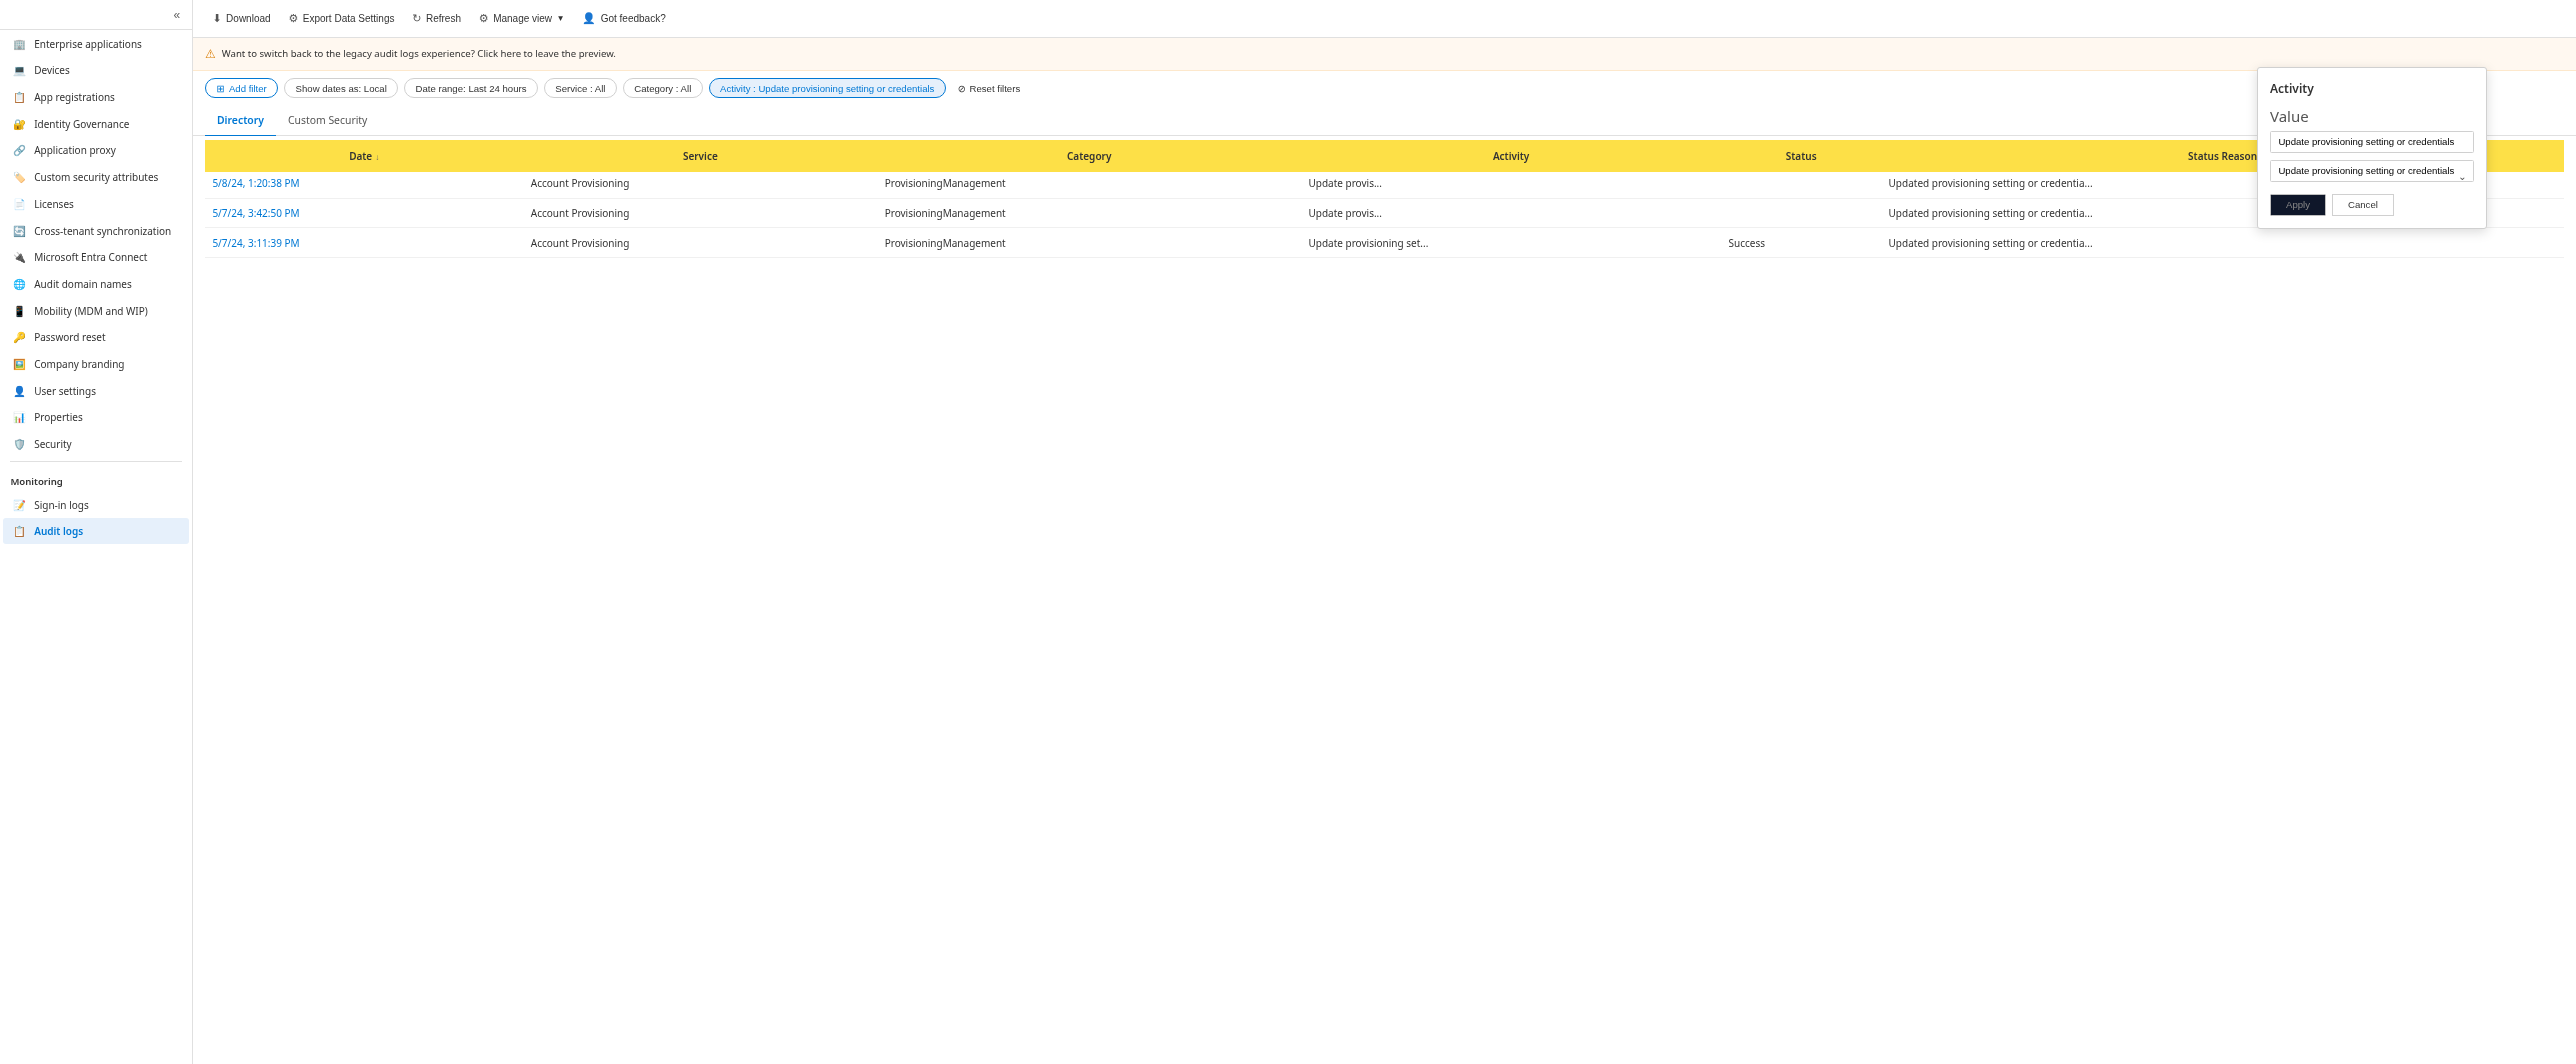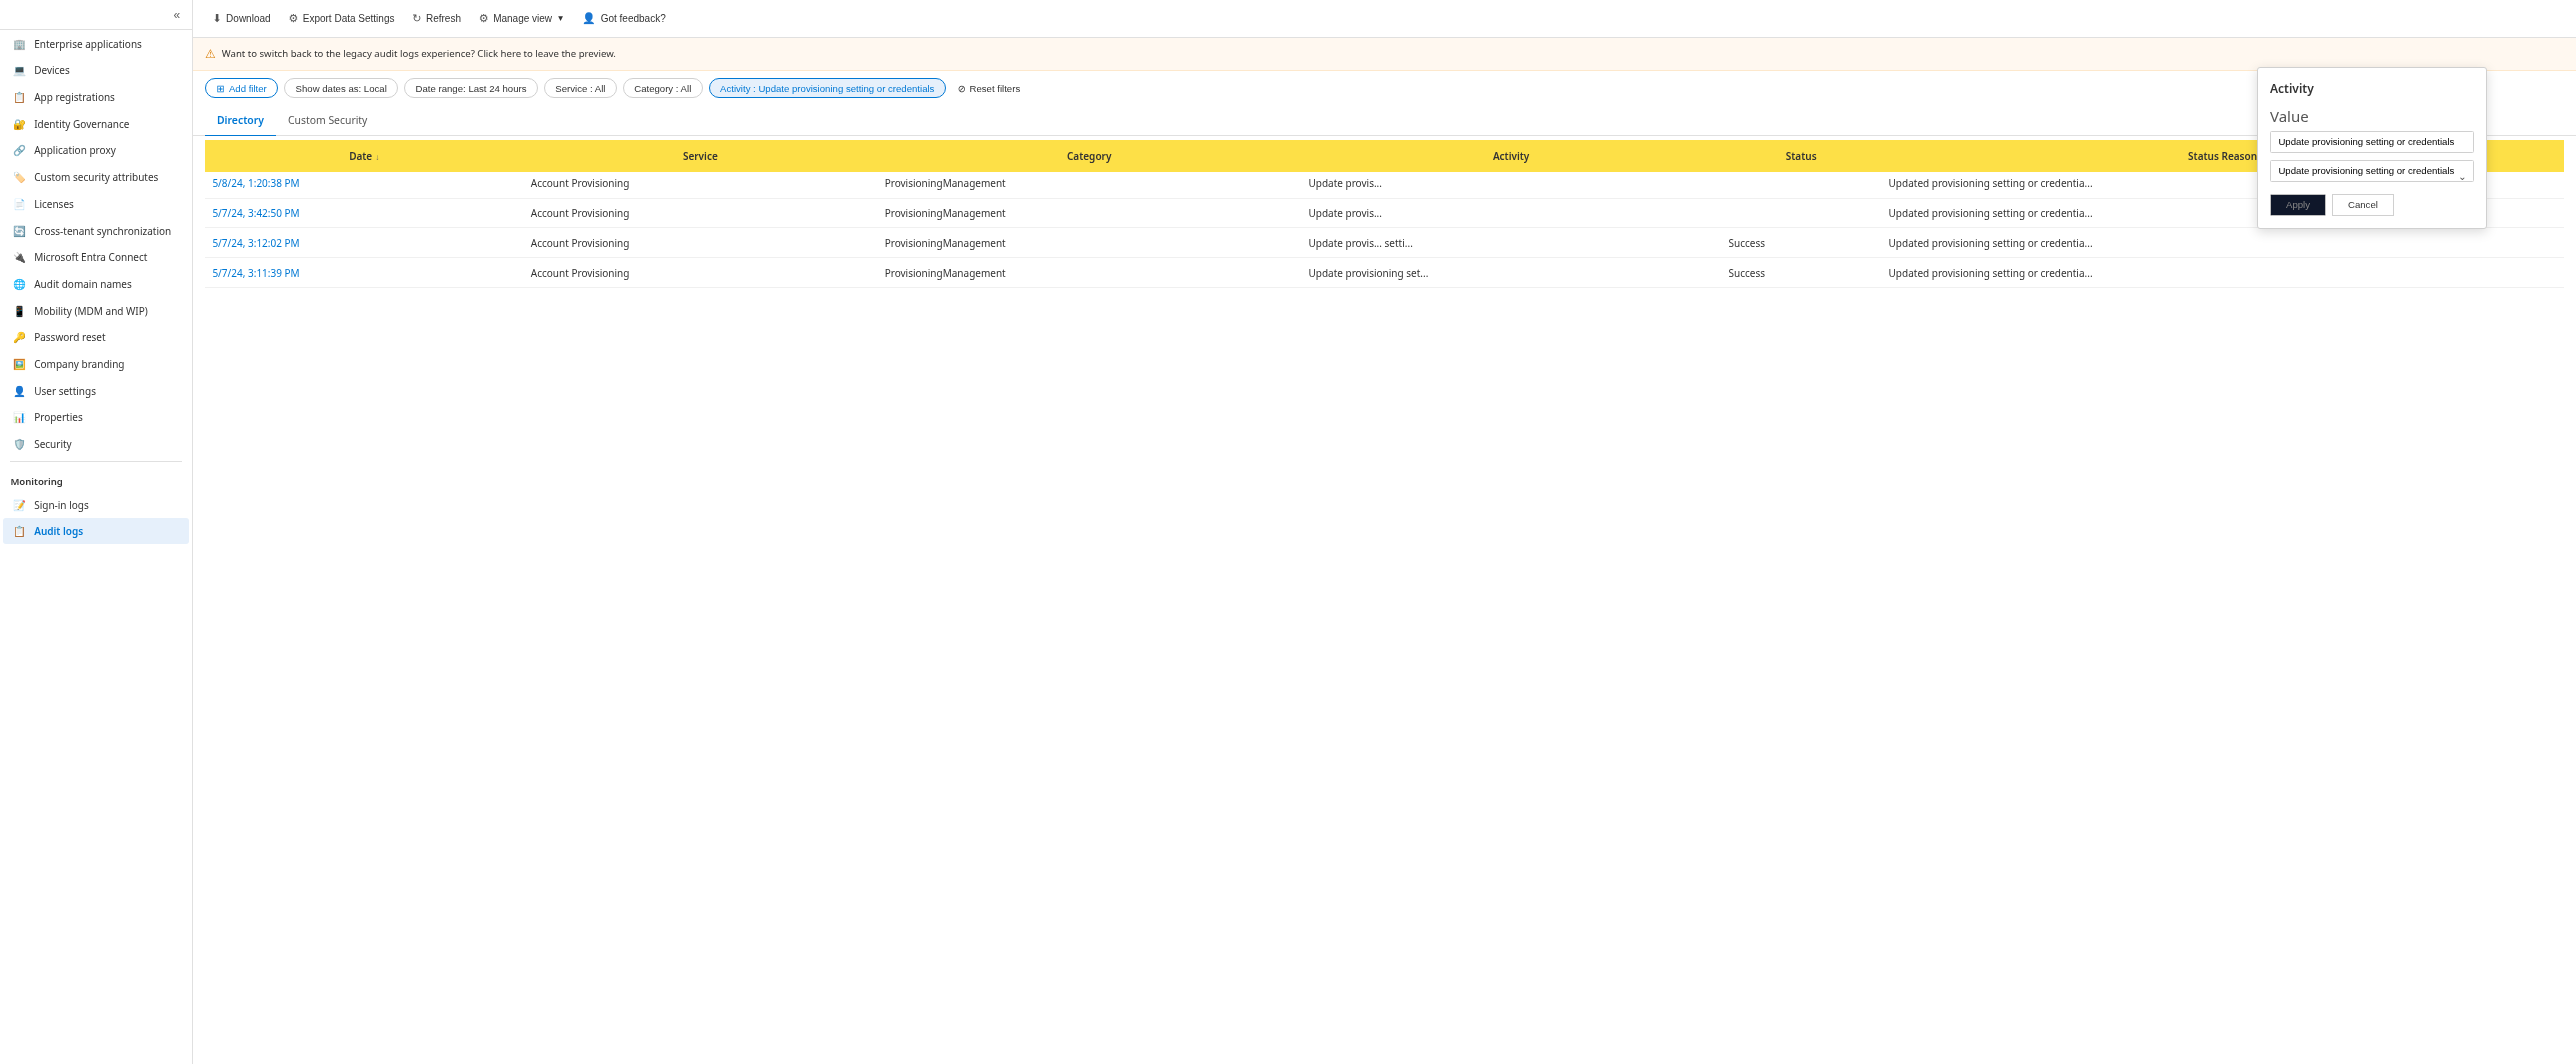--- a/index.html
+++ b/index.html
@@ -451,28 +451,20 @@
   </tr>
           <tr>
     <td class="date-cell"><a href="#">5/7/24, 3:42:50 PM</a></td>
     <td>Account Provisioning</td>
     <td>ProvisioningManagement</td>
     <td>Update provis...</td>
     <td></td>
     <td>Updated provisioning setting or credentia...</td>
   </tr>
           <tr>
-    <td class="date-cell"><a href="#">5/7/24, 3:12:02 PM</a></td>
-    <td>Account Provisioning</td>
-    <td>ProvisioningManagement</td>
-    <td>Update provis... setti...</td>
-    <td>Success</td>
-    <td>Updated provisioning setting or credentia...</td>
-  </tr>
-          <tr>
     <td class="date-cell"><a href="#">5/7/24, 3:11:39 PM</a></td>
     <td>Account Provisioning</td>
     <td>ProvisioningManagement</td>
     <td>Update provisioning set...</td>
     <td>Success</td>
     <td>Updated provisioning setting or credentia...</td>
   </tr>
         </tbody>
     </table>
   </div>

